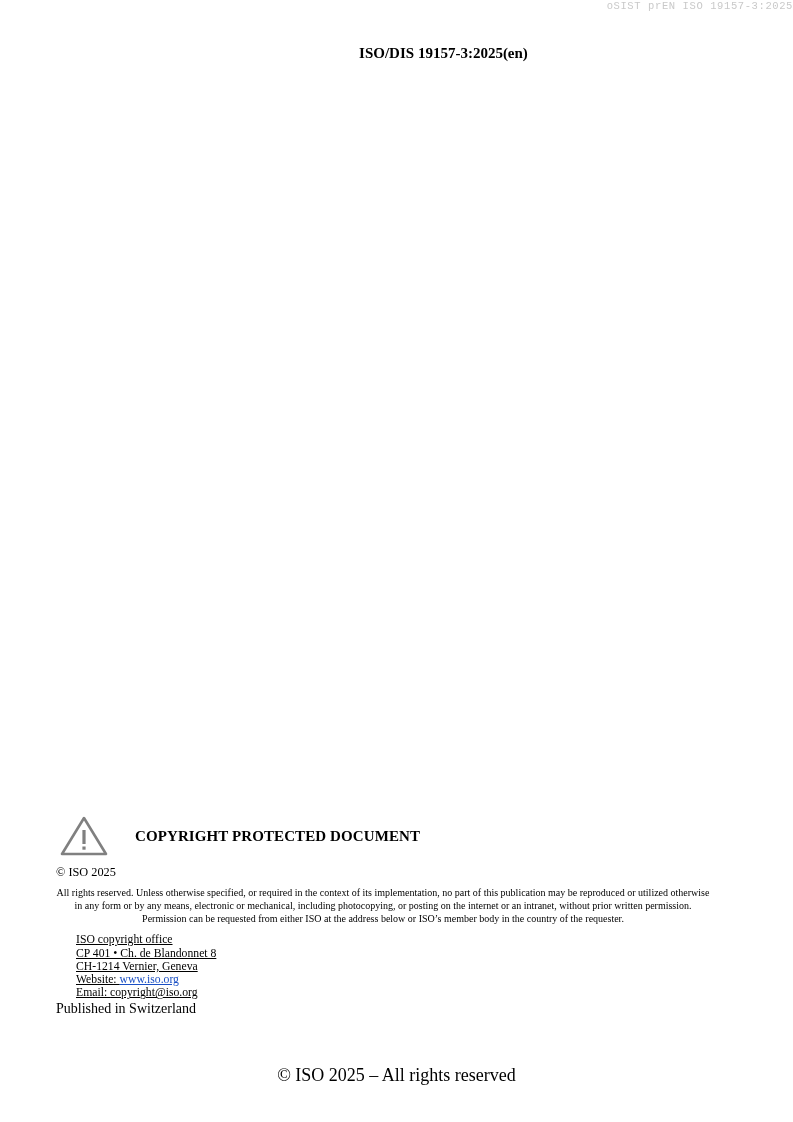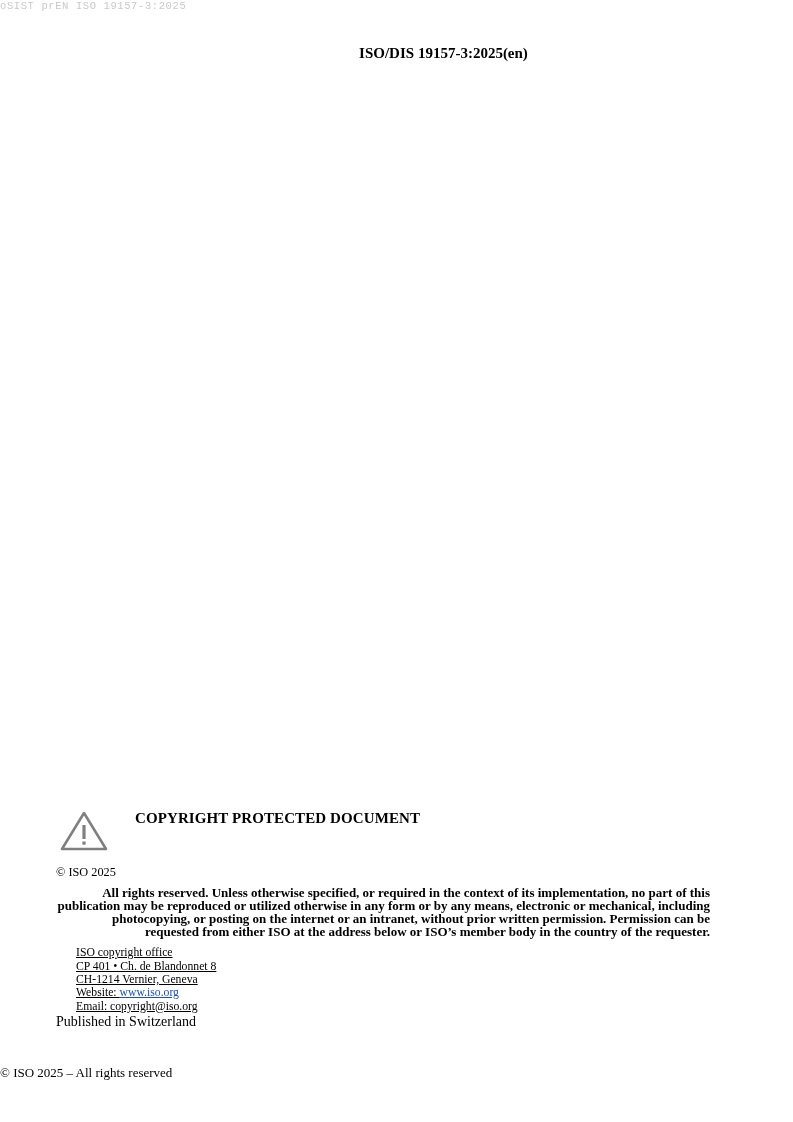--- a/index.html
+++ b/index.html
@@ -19,21 +19,21 @@
     position: relative;
     width: 793px;
     height: 1122px;
     box-sizing: border-box;
   }
   .watermark {
     position: absolute;
     top: 0px;
     left: 0;
     width: 100%;
-    text-align: left;
+    text-align: right;
     font-family: "Liberation Mono", monospace;
     font-size: 10.5px;
     letter-spacing: 0.6px;
     color: #c9c9c9;
   }
   .doc-title {
     position: absolute;
     top: 45px;
     left: 0;
     width: 100%;
@@ -45,20 +45,21 @@
     padding-left: 47px;
   }
   .copyright-block {
     position: absolute;
     left: 56px;
     top: 810px;
     width: 654px;
   }
   .cp-header {
     display: flex;
+    align-items: center;
     height: 52px;
   }
   .warning-icon {
     width: 48px;
     height: 42px;
     flex: 0 0 48px;
     margin-left: 4px;
   }
   .cp-header-title {
     font-family: "Liberation Serif", serif;
@@ -67,25 +68,24 @@
     letter-spacing: 0.1px;
     margin-left: 27px;
     white-space: nowrap;
   }
   .cp-line {
     font-size: 12.3px;
     line-height: 13.6px;
     margin-top: 4px;
   }
   .cp-para {
-    font-size: 13px;
+    font-size: 10px;
     line-height: 13.2px;
     margin-top: 6px;
-    text-align: right;
-    font-weight: bold;
+    text-align: center;
   }
   .cp-address {
     margin-top: 8px;
     margin-left: 20px;
     font-size: 11.7px;
     line-height: 13.3px;
     text-decoration: underline;
   }
   .cp-published {
     font-size: 14px;
@@ -94,21 +94,22 @@
   }
   a.link {
     color: #1a4fc4;
     text-decoration: underline;
   }
   .footer-rights {
     position: absolute;
     top: 1065px;
     left: 0;
     width: 100%;
-    font-size: 13px;
+    text-align: center;
+    font-size: 18px;
   }
   .footer-page {
     position: absolute;
     top: 1083px;
     left: 4px;
     width: 100%;
     text-align: right;
     font-size: 12px;
     padding-left: 31px;
   }

